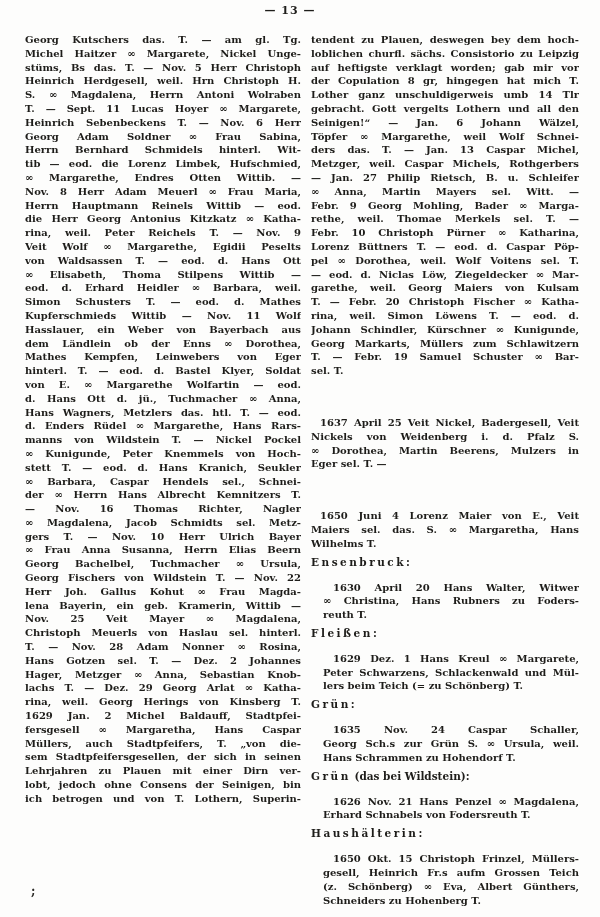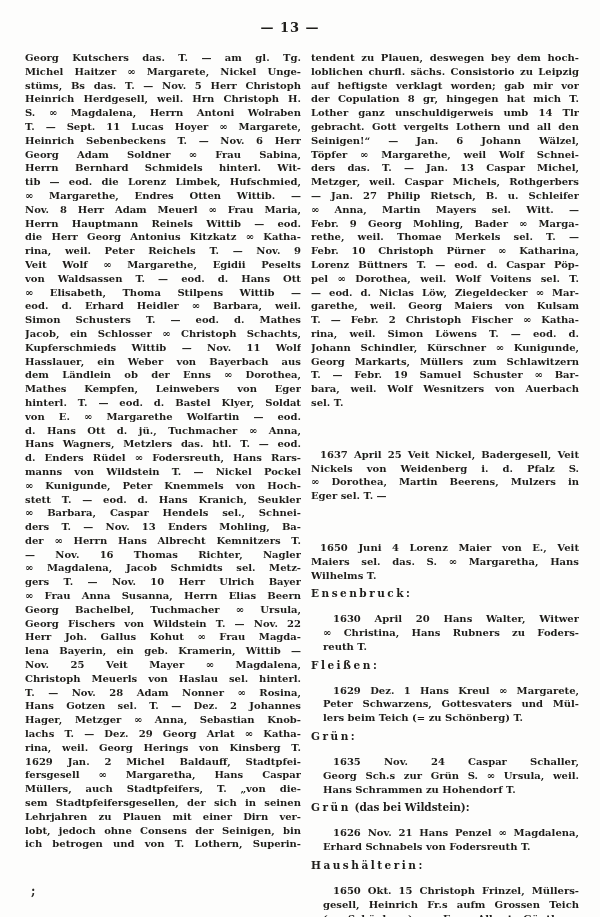--- a/index.html
+++ b/index.html
@@ -9,23 +9,23 @@
     width:600px;height:917px;
     background:#fdfdfc;
     overflow:hidden;
     font-family:"DejaVu Serif","Liberation Serif",serif;
     font-weight:700;
     color:#1e1d1a;
     -webkit-font-smoothing:antialiased;
   }
   .page-header{
     width:580px;
-    padding-top:20px;
+    padding-top:4px;
     text-align:center;
-    font-size:13px;
+    font-size:11px;
     letter-spacing:1px;
   }
   .columns{
     display:flex;
     padding-left:25px;
     padding-top:16px;
   }
   .col{font-size:10px;}
   .col-left{width:276px;margin-right:10px;}
   .col-right{width:268px;}
@@ -79,35 +79,33 @@
         <div class="tline">∞ Margarethe, Endres Otten Wittib. —</div>
         <div class="tline">Nov. 8 Herr Adam Meuerl ∞ Frau Maria,</div>
         <div class="tline">Herrn Hauptmann Reinels Wittib — eod.</div>
         <div class="tline">die Herr Georg Antonius Kitzkatz ∞ Katha-</div>
         <div class="tline">rina, weil. Peter Reichels T. — Nov. 9</div>
         <div class="tline">Veit Wolf ∞ Margarethe, Egidii Peselts</div>
         <div class="tline">von Waldsassen T. — eod. d. Hans Ott</div>
         <div class="tline">∞ Elisabeth, Thoma Stilpens Wittib —</div>
         <div class="tline">eod. d. Erhard Heidler ∞ Barbara, weil.</div>
         <div class="tline">Simon Schusters T. — eod. d. Mathes</div>
-        <div class="tline">Jacob, ein Schlosser ∞ Christoph Schachts,</div>
         <div class="tline">Kupferschmieds Wittib — Nov. 11 Wolf</div>
         <div class="tline">Hasslauer, ein Weber von Bayerbach aus</div>
         <div class="tline">dem Ländlein ob der Enns ∞ Dorothea,</div>
         <div class="tline">Mathes Kempfen, Leinwebers von Eger</div>
         <div class="tline">hinterl. T. — eod. d. Bastel Klyer, Soldat</div>
         <div class="tline">von E. ∞ Margarethe Wolfartin — eod.</div>
         <div class="tline">d. Hans Ott d. jü., Tuchmacher ∞ Anna,</div>
         <div class="tline">Hans Wagners, Metzlers das. htl. T. — eod.</div>
-        <div class="tline">d. Enders Rüdel ∞ Fodersreuth, Hans Rars-</div>
+        <div class="tline">d. Enders Rüdel ∞ Margarethe, Hans Rars-</div>
         <div class="tline">manns von Wildstein T. — Nickel Pockel</div>
         <div class="tline">∞ Kunigunde, Peter Knemmels von Hoch-</div>
         <div class="tline">stett T. — eod. d. Hans Kranich, Seukler</div>
         <div class="tline">∞ Barbara, Caspar Hendels sel., Schnei-</div>
-        <div class="tline">ders T. — Nov. 13 Enders Mohling, Ba-</div>
         <div class="tline">der ∞ Herrn Hans Albrecht Kemnitzers T.</div>
         <div class="tline">— Nov. 16 Thomas Richter, Nagler</div>
         <div class="tline">∞ Magdalena, Jacob Schmidts sel. Metz-</div>
         <div class="tline">gers T. — Nov. 10 Herr Ulrich Bayer</div>
         <div class="tline">∞ Frau Anna Susanna, Herrn Elias Beern</div>
         <div class="tline">Georg Bachelbel, Tuchmacher ∞ Ursula,</div>
         <div class="tline">Georg Fischers von Wildstein T. — Nov. 22</div>
         <div class="tline">Herr Joh. Gallus Kohut ∞ Frau Magda-</div>
         <div class="tline">lena Bayerin, ein geb. Kramerin, Wittib —</div>
         <div class="tline">Nov. 25 Veit Mayer ∞ Magdalena,</div>
@@ -139,26 +137,25 @@
           <div class="tline">Metzger, weil. Caspar Michels, Rothgerbers</div>
           <div class="tline">— Jan. 27 Philip Rietsch, B. u. Schleifer</div>
           <div class="tline">∞ Anna, Martin Mayers sel. Witt. —</div>
           <div class="tline">Febr. 9 Georg Mohling, Bader ∞ Marga-</div>
           <div class="tline">rethe, weil. Thomae Merkels sel. T. —</div>
           <div class="tline">Febr. 10 Christoph Pürner ∞ Katharina,</div>
           <div class="tline">Lorenz Büttners T. — eod. d. Caspar Pöp-</div>
           <div class="tline">pel ∞ Dorothea, weil. Wolf Voitens sel. T.</div>
           <div class="tline">— eod. d. Niclas Löw, Ziegeldecker ∞ Mar-</div>
           <div class="tline">garethe, weil. Georg Maiers von Kulsam</div>
-          <div class="tline">T. — Febr. 2 Christoph Fischer ∞ Katha-</div>
+          <div class="tline">T. — Febr. 20 Christoph Fischer ∞ Katha-</div>
           <div class="tline">rina, weil. Simon Löwens T. — eod. d.</div>
           <div class="tline">Johann Schindler, Kürschner ∞ Kunigunde,</div>
           <div class="tline">Georg Markarts, Müllers zum Schlawitzern</div>
           <div class="tline">T. — Febr. 19 Samuel Schuster ∞ Bar-</div>
-          <div class="tline">bara, weil. Wolf Wesnitzers von Auerbach</div>
           <div class="tline end">sel. T.</div>
         </div>
         <div class="para entry">
           <div class="tline">1637 April 25 Veit Nickel, Badergesell, Veit</div>
           <div class="tline">Nickels von Weidenberg i. d. Pfalz S.</div>
           <div class="tline">∞ Dorothea, Martin Beerens, Mulzers in</div>
           <div class="tline end">Eger sel. T. —</div>
         </div>
         <div class="para entry">
           <div class="tline">1650 Juni 4 Lorenz Maier von E., Veit</div>
@@ -167,21 +164,21 @@
         </div>
         <div class="heading"><span class="spaced">Ensenbruck:</span></div>
         <div class="para sub">
           <div class="tline">1630 April 20 Hans Walter, Witwer</div>
           <div class="tline">∞ Christina, Hans Rubners zu Foders-</div>
           <div class="tline end">reuth T.</div>
         </div>
         <div class="heading"><span class="spaced">Fleißen:</span></div>
         <div class="para sub">
           <div class="tline">1629 Dez. 1 Hans Kreul ∞ Margarete,</div>
-          <div class="tline">Peter Schwarzens, Gottesvaters und Mül-</div>
+          <div class="tline">Peter Schwarzens, Schlackenwald und Mül-</div>
           <div class="tline end">lers beim Teich (= zu Schönberg) T.</div>
         </div>
         <div class="heading"><span class="spaced">Grün:</span></div>
         <div class="para sub">
           <div class="tline">1635 Nov. 24 Caspar Schaller, Zimmermann,</div>
           <div class="tline">Georg Sch.s zur Grün S. ∞ Ursula, weil.</div>
           <div class="tline end">Hans Schrammen zu Hohendorf T.</div>
         </div>
         <div class="heading"><span class="spaced">Grün</span><span class="rest"> (das bei Wildstein):</span></div>
         <div class="para sub">

